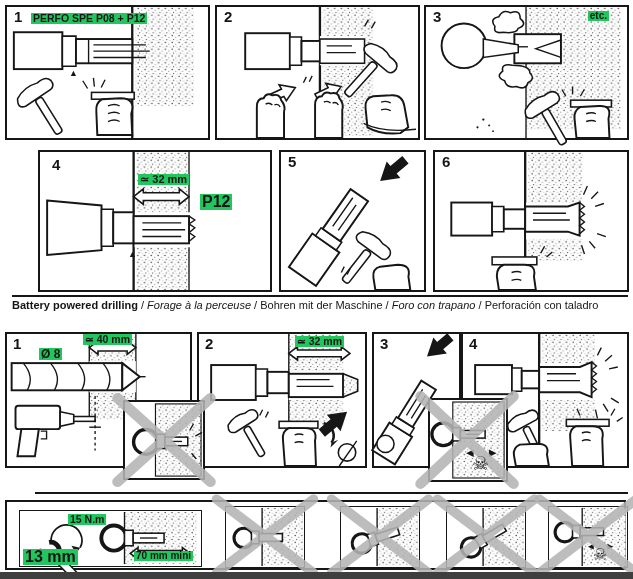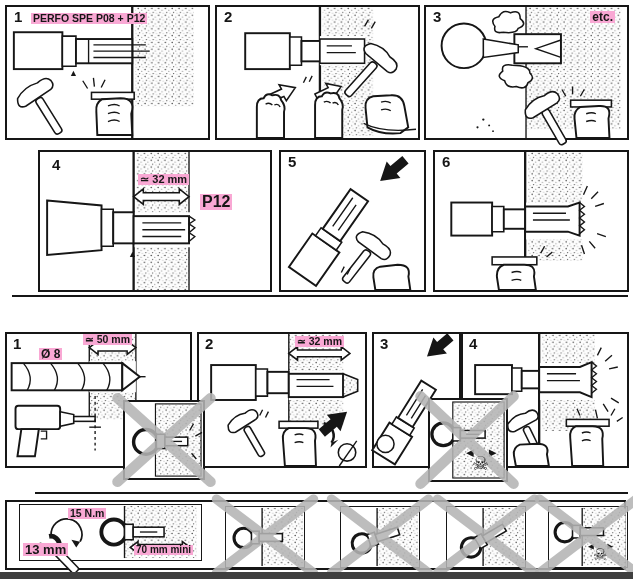--- a/index.html
+++ b/index.html
@@ -6,21 +6,21 @@
   #sheet{position:relative;width:633px;height:579px;background:#fff;overflow:hidden;
          font-family:"Liberation Sans",sans-serif;color:#161616;}
   .panel{position:absolute;border:2px solid #161616;background:#fff;box-sizing:border-box;z-index:1;}
   .art{position:absolute;left:0;top:0;width:100%;height:100%;overflow:visible;}
   .w1{fill:#fff;stroke:#161616;stroke-width:1.6;}
   .w2{fill:#fff;stroke:#161616;stroke-width:2;}
   .ln1{stroke:#161616;stroke-width:1.4;fill:none;}
   .ln2{stroke:#161616;stroke-width:2.4;fill:none;}
   .blk{fill:#161616;stroke:none;}
   .num{position:absolute;left:5px;top:2px;font-weight:bold;font-size:15px;line-height:1.1;background:#fff;padding:0 2px;z-index:3;}
-  .lbl{position:absolute;font-weight:bold;line-height:1;background:#f9a8d4;padding:0 2px;z-index:3;white-space:nowrap;}
+  .lbl{position:absolute;font-weight:bold;line-height:1;background:#22c55e;padding:0 2px;z-index:3;white-space:nowrap;}
   .warnbox{position:absolute;border:2px solid #161616;background:#fff;box-sizing:border-box;z-index:5;}
   .sep{position:absolute;background:#161616;z-index:2;}
   #caption{position:absolute;left:12px;top:299px;width:614px;font-size:11px;z-index:2;}
   .cap-b{font-weight:bold;}
   .cap-i{font-style:italic;}
   #bottombar{position:absolute;left:0;top:572px;width:633px;height:7px;background:#3f3f3f;z-index:2;}
   .skull{position:absolute;font-size:19px;line-height:1;color:#111;z-index:4;}
   .tri{position:absolute;font-size:9px;line-height:1;z-index:3;}
 </style>
 </head>
@@ -114,21 +114,21 @@
       <rect x="148" y="96" width="42" height="7" class="w1"></rect>
       <path d="M143,92 l-4,-7 M150,90 l0,-8 M158,92 l4,-7" class="ln1"></path>
       <path d="M158,103 q-7,4 -6,12 l2,20 h34 l-1,-20 q4,-14 -10,-13 z" class="w2"></path>
       <path d="M164,110 q6,-2 10,0 M164,118 q6,-2 10,0" class="ln1"></path>
       <circle cx="58" cy="116" r="1.2" class="blk"></circle>
         <circle cx="64" cy="122" r="1" class="blk"></circle>
       <circle cx="52" cy="124" r="1.1" class="blk"></circle>
         <circle cx="68" cy="128" r="0.9" class="blk"></circle>
     </svg>
     <span class="num">3</span>
-    <span class="lbl" style="right:12px;top:4px;font-size:12px">etc.</span>
+    <span class="lbl" style="right:18px;top:4px;font-size:10px">etc.</span>
   </div>
 
   <div class="panel" style="left:38px;top:150px;width:234px;height:142px">
     <svg class="art" viewBox="0 0 234 142">
       <rect x="98" y="0" width="54" height="142" fill="url(#stip)"></rect>
       <path d="M95,0 V142" class="ln2"></path>
         <path d="M152,0 V142" class="ln1"></path>
       <rect x="96" y="62" width="58" height="36" fill="#fff"></rect>
       <path d="M6,50 L62,55 L62,101 L6,106 Z" class="w2"></path>
       <path d="M62,59 H74 V97 H62 Z" class="w1"></path>
@@ -180,20 +180,23 @@
       <rect x="58" y="108" width="46" height="8" class="w1"></rect>
       <path d="M108,104 l4,-7 M114,108 l6,-5" class="ln1"></path>
       <path d="M70,116 q-8,3 -7,13 l2,13 h38 l-2,-14 q3,-13 -12,-12 z" class="w2"></path>
       <path d="M78,124 q6,-2 10,0 M78,132 q6,-2 10,0" class="ln1"></path>
     </svg>
     <span class="num">6</span>
   </div>
 
   <div class="sep" style="left:12px;top:295px;width:616px;height:2px"></div>
 
+  <div id="caption">
+    <span class="cap-b">Battery powered drilling</span><span> / </span><span class="cap-i">Forage à la perceuse</span><span> / </span><span>Bohren mit der Maschine</span><span> / </span><span class="cap-i">Foro con trapano</span><span> / </span><span>Perforación con taladro</span>
+  </div>
 
   <div class="panel" style="left:5px;top:332px;width:187px;height:136px">
     <svg class="art" viewBox="0 0 187 136">
       <rect x="84" y="0" width="48" height="88" fill="url(#stip)"></rect>
       <path d="M84,0 V88 M132,0 V88" class="ln1"></path>
       <rect x="84" y="28" width="48" height="32" fill="#fff"></rect>
       <rect x="4" y="30" width="114" height="28" class="w2"></rect>
       <path d="M16,30 Q28,44 20,58 M44,30 Q56,44 48,58 M72,30 Q84,44 76,58 M98,30 Q110,44 102,58" class="ln1"></path>
       <path d="M118,30 L136,44 L118,58 Z" class="w2"></path>
       <path d="M136,44 h6" class="ln1"></path>
@@ -201,21 +204,21 @@
       <rect x="8" y="74" width="46" height="24" rx="3" class="w2"></rect>
       <path d="M54,80 L68,83 V92 L54,95 Z" class="w1"></path>
       <rect x="68" y="85" width="22" height="5" class="w1"></rect>
       <path d="M14,98 L32,98 L28,126 L10,126 Z" class="w2"></path>
       <path d="M34,100 h6 v8 h-6" class="ln1"></path>
       <path d="M90,64 V120" class="ln1" stroke-dasharray="3 3"></path>
       <path d="M84,96 h12" class="ln1"></path>
     </svg>
     <span class="num" style="left:4px;top:2px">1</span>
     <span class="lbl" style="left:32px;top:14px;font-size:12px">Ø 8</span>
-    <span class="lbl" style="left:76px;top:0;font-size:10.5px">≃ 50 mm</span>
+    <span class="lbl" style="left:76px;top:0;font-size:10.5px">≃ 40 mm</span>
   </div>
 
   <div class="panel" style="left:197px;top:332px;width:170px;height:136px">
     <svg class="art" viewBox="0 0 170 136">
       <rect x="92" y="0" width="56" height="94" fill="url(#stip)"></rect>
       <path d="M92,0 V94" class="ln1"></path>
       <rect x="92" y="38" width="56" height="30" fill="#fff"></rect>
       <rect x="12" y="32" width="46" height="36" class="w2"></rect>
       <path d="M58,36 h12 v28 h-12 z" class="w1"></path>
       <rect x="70" y="39" width="22" height="22" class="w2"></rect>
@@ -307,38 +310,38 @@
       <path d="M62,52 l8,4 l-8,4 z" class="blk"></path>
       <path d="M-10,-4 L88,88 M88,-4 L-10,88" stroke="#b4b4b4" stroke-width="11" stroke-linecap="round" fill="none" opacity="0.88"></path>
     </svg>
     <span class="skull" style="left:42px;top:54px">☠</span>
   </div>
 
   <div class="sep" style="left:35px;top:492px;width:593px;height:2px"></div>
 
   <div class="panel" style="left:5px;top:500px;width:621px;height:70px;z-index:1">
 
-    <div style="position:absolute;left:12px;top:2px;width:183px;height:57px;border:1.5px solid #161616;box-sizing:border-box">
+    <div style="position:absolute;left:12px;top:8px;width:183px;height:57px;border:1.5px solid #161616;box-sizing:border-box">
       <svg class="art" viewBox="0 0 183 57">
         <rect x="106" y="1" width="75" height="54" fill="url(#stip)"></rect>
         <path d="M106,1 V55" class="ln1"></path>
         <path d="M30,32 a16,16 0 1 1 30,6" fill="none" stroke="#161616" stroke-width="1.8"></path>
         <path d="M60,38 l-9,-2 l5,8 z" class="blk"></path>
         <g transform="translate(34,46) rotate(-44)">
           <path d="M-5,-14 a9,9 0 1 0 10,0" fill="none" stroke="#161616" stroke-width="5"></path>
           <rect x="-4" y="-4" width="8" height="36" rx="2" class="w1"></rect>
         </g>
         <circle cx="95" cy="28" r="13" fill="none" stroke="#161616" stroke-width="4"></circle>
         <rect x="106" y="20" width="9" height="16" class="w1"></rect>
         <rect x="115" y="23" width="32" height="10" class="w1"></rect>
         <path d="M122,28 h18" class="ln1"></path>
         <path d="M112,44 l8,-6 v3 h46 v-3 l8,6 l-8,6 v-3 h-46 v3 z" class="w1"></path>
       </svg>
       <span class="lbl" style="left:48px;top:3px;font-size:10.5px">15 N.m</span>
-      <span class="lbl" style="left:3px;top:38px;font-size:13px">13 mm</span>
+      <span class="lbl" style="left:3px;top:38px;font-size:16px">13 mm</span>
       <span class="lbl" style="left:114px;top:40px;font-size:10px">70 mm mini</span>
     </div>
 
     <div style="position:absolute;left:218px;top:4px;width:80px;height:62px;border:1.5px solid #161616;box-sizing:border-box">
       <svg class="art" viewBox="0 0 80 62">
         <rect x="37" y="1" width="42" height="60" fill="url(#stip)"></rect>
         <path d="M37,1 V61" class="ln1"></path>
         <g transform="translate(30,30)">
           <circle cx="-12" cy="2" r="10" fill="none" stroke="#161616" stroke-width="3.2"></circle>
           <rect x="-4" y="-5" width="8" height="13" class="w1"></rect>

